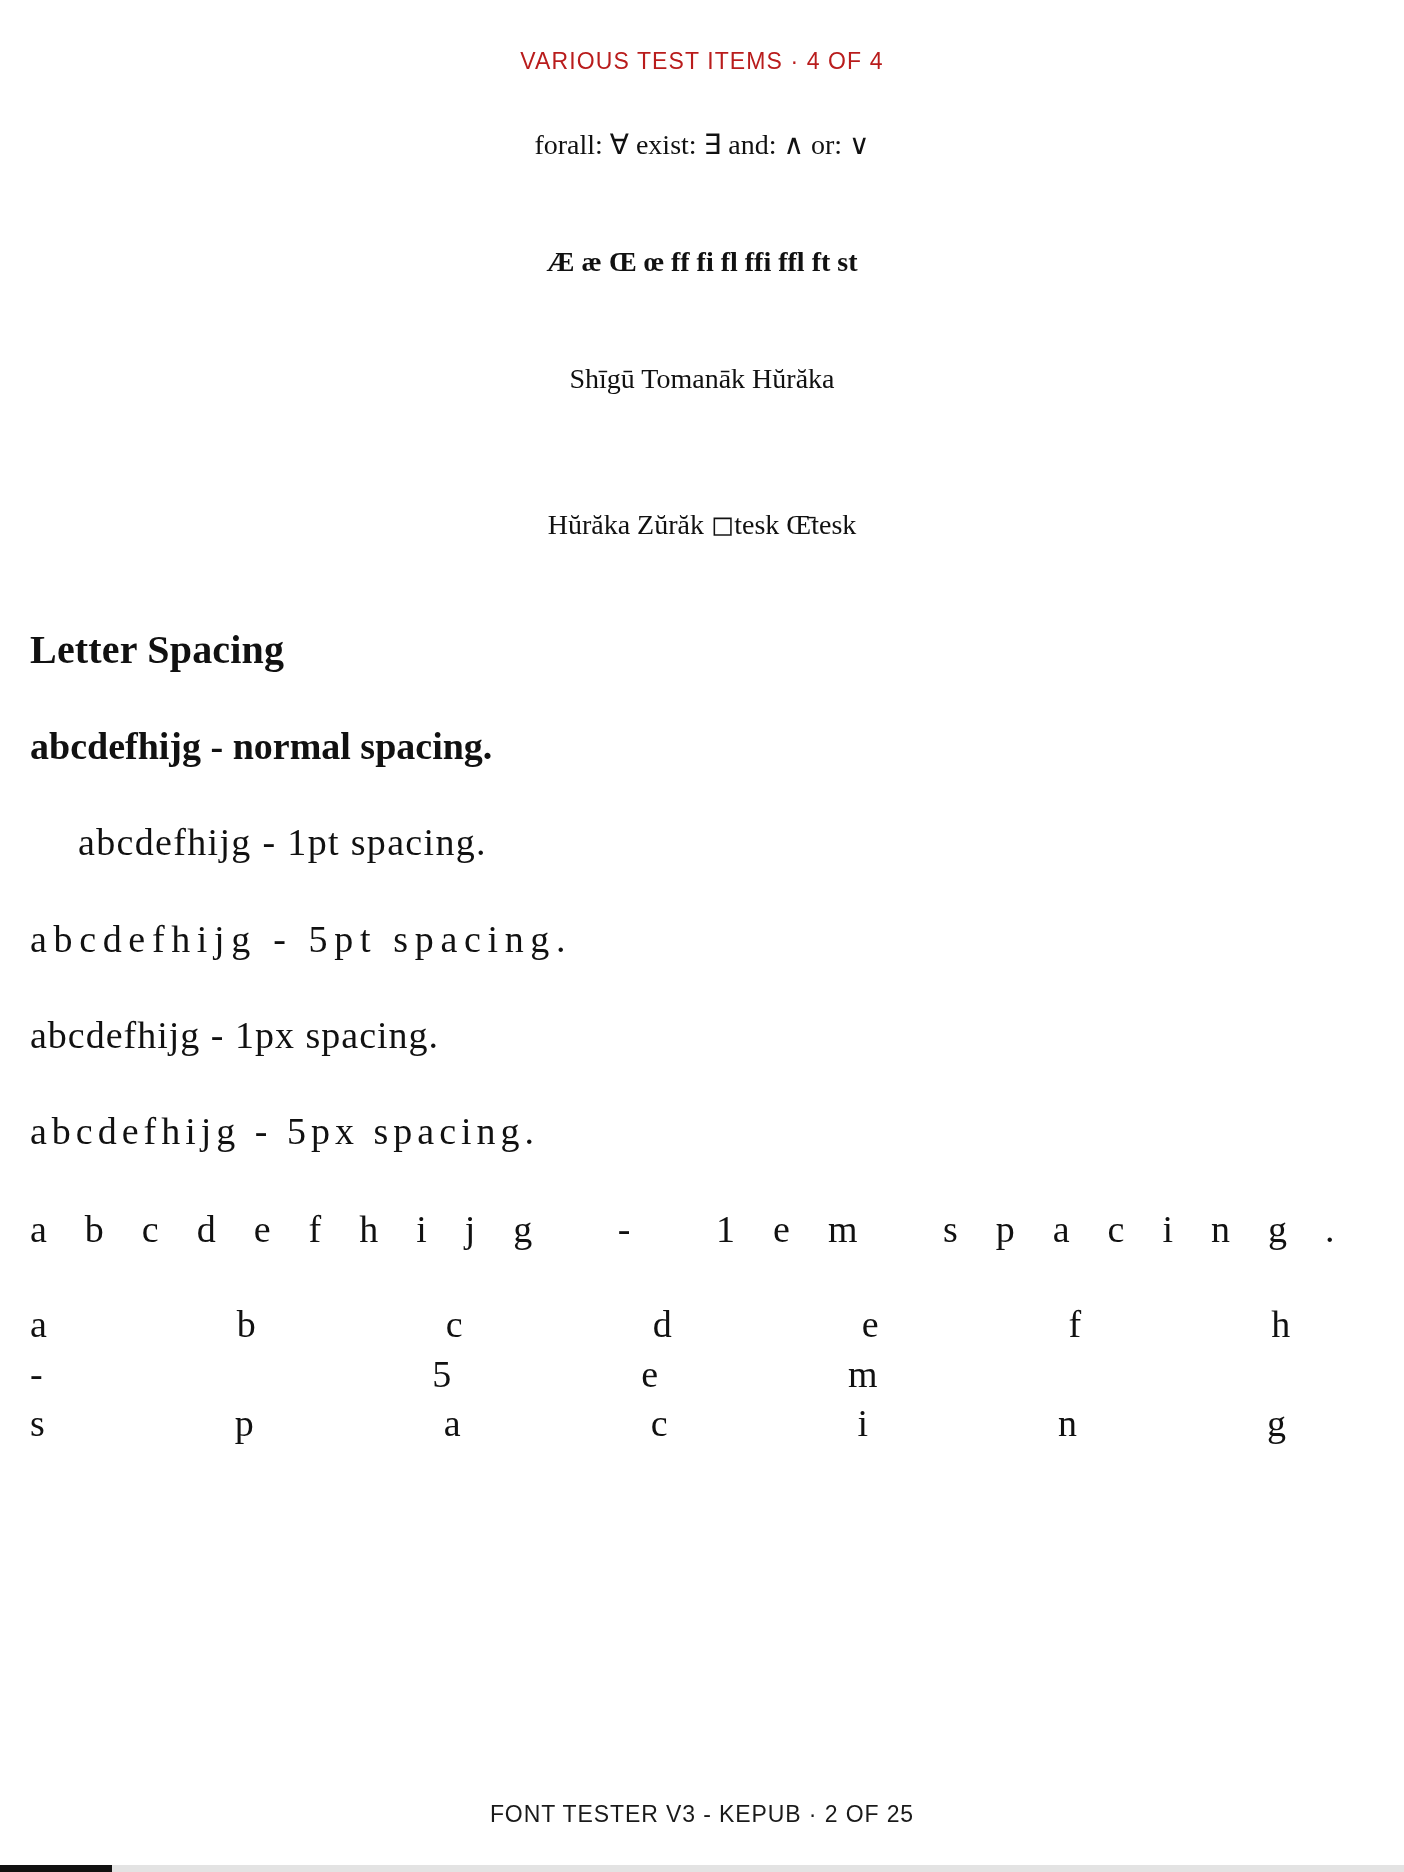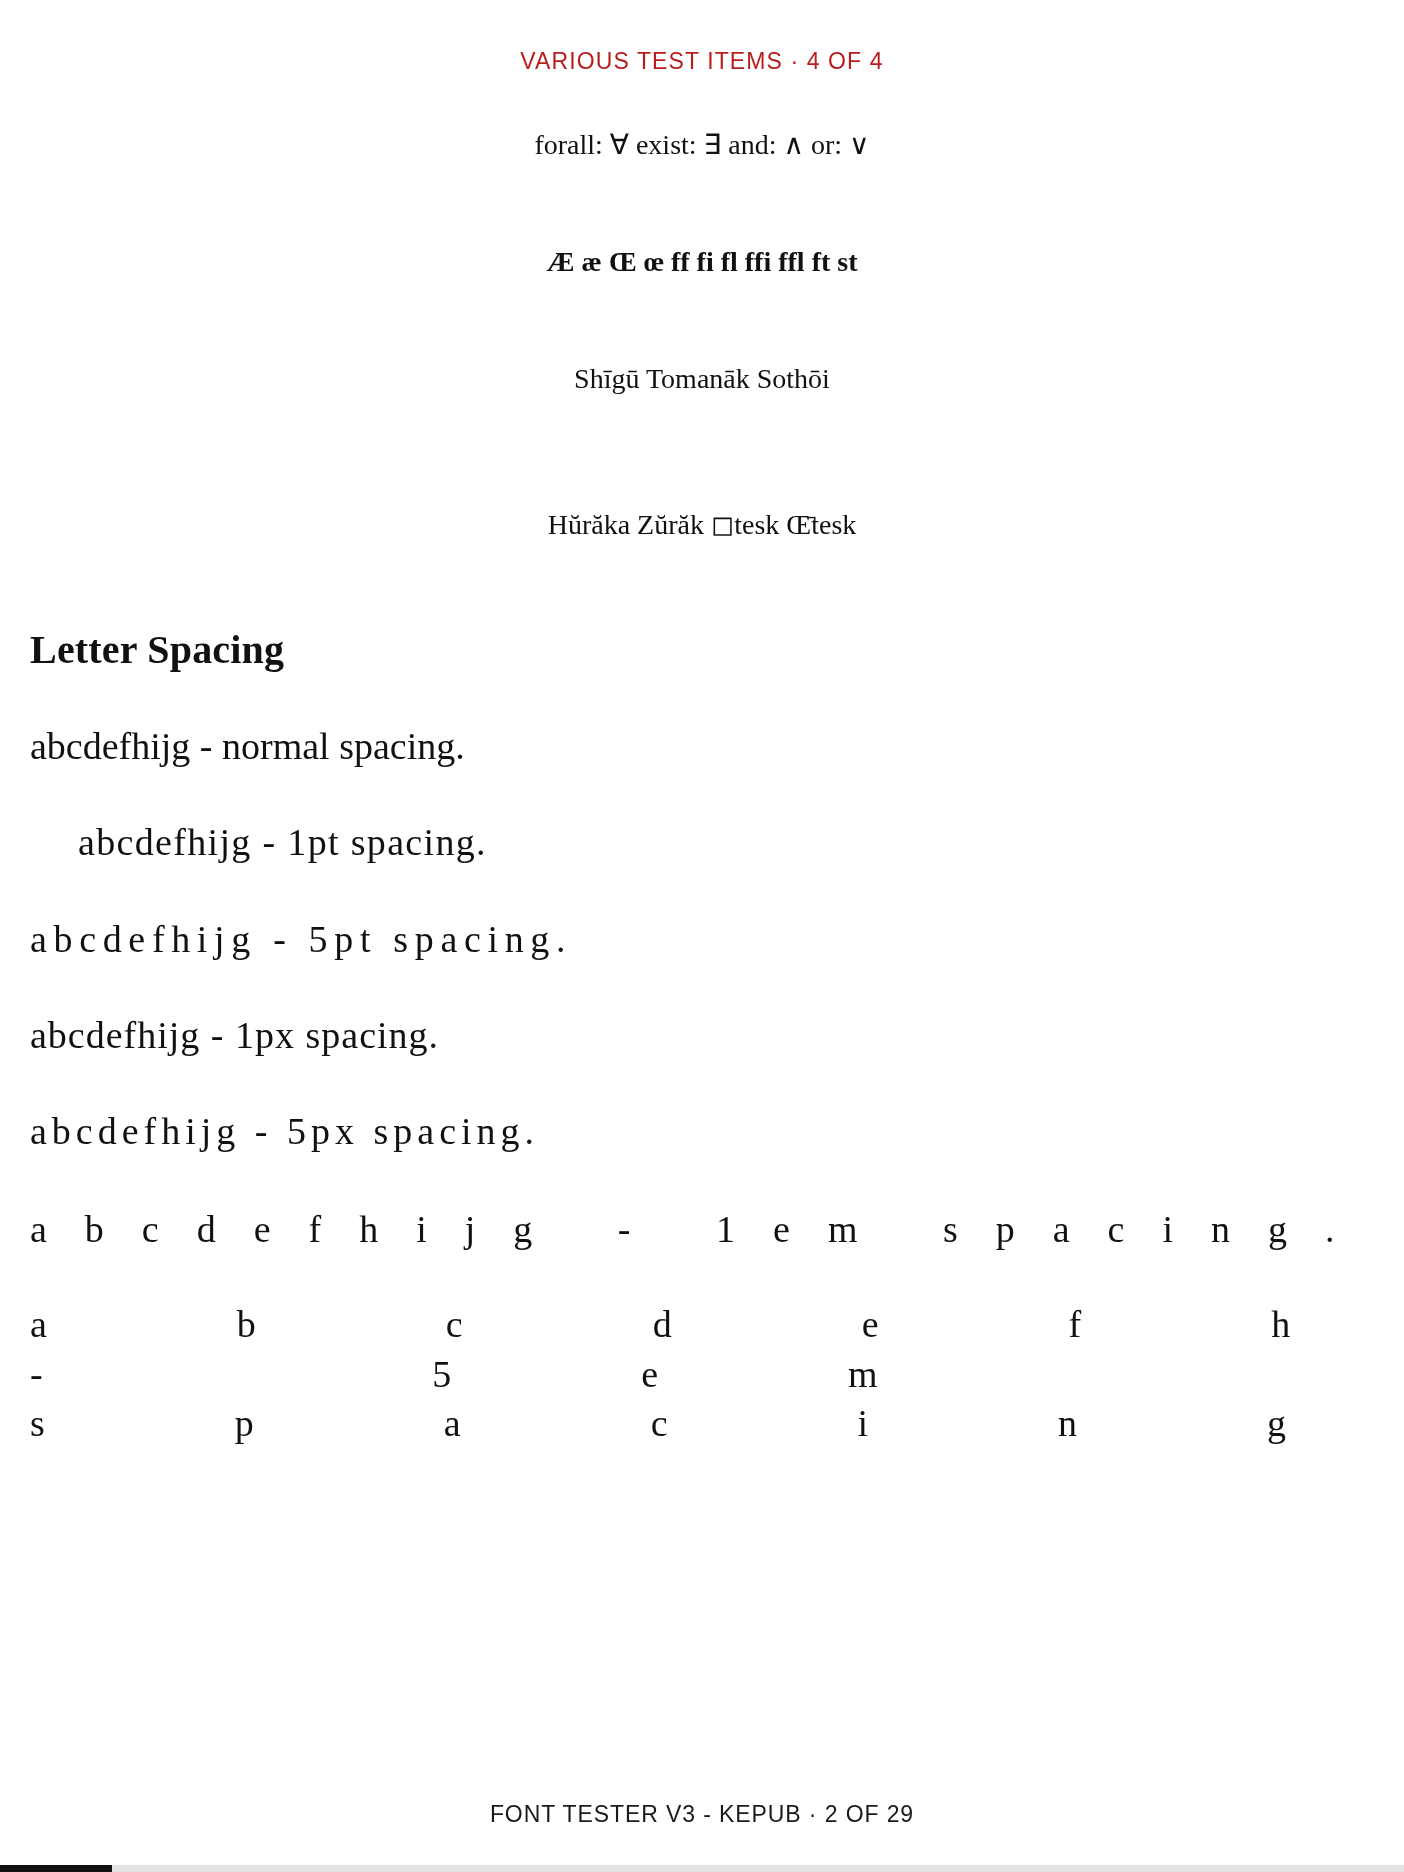--- a/index.html
+++ b/index.html
@@ -55,21 +55,21 @@
     letter-spacing: 0.2px;
   }
 
   .spacing-line {
     font-size: 38px;
     line-height: 1.22;
     margin: 50px 0 0 0;
     white-space: normal;
   }
 
-  .sp-normal { letter-spacing: 0; }
+  .sp-normal { letter-spacing: 0; font-weight: bold; }
   .sp-1pt    { letter-spacing: 1.33px; margin-left: 48px; }
   .sp-5pt    { letter-spacing: 6.66px; }
   .sp-1px    { letter-spacing: 1px; }
   .sp-5px    { letter-spacing: 5px; }
   .sp-1em    { letter-spacing: 38px; line-height: 1.30; }
   .sp-5em    { letter-spacing: 190px; line-height: 1.30; margin-top: 46px; }
 
   .footer {
     text-align: center;
     font-family: "Liberation Sans", sans-serif;
@@ -98,21 +98,21 @@
 <div class="page">
 
   <div class="running-head">VARIOUS TEST ITEMS · 4 OF 4</div>
 
   <div class="content">
 
     <p class="centered-line cl-1">forall: ∀ exist: ∃ and: ∧ or: ∨</p>
 
     <p class="centered-line cl-2">Æ æ Œ œ  ff fi fl ffi ffl ft st</p>
 
-    <p class="centered-line cl-3">Shīgū Tomanāk Sothōi</p>
+    <p class="centered-line cl-3">Shīgū Tomanāk Hŭrăka</p>
 
     <p class="centered-line cl-4">Hŭrăka Zŭrăk ◻tesk Œ̄tesk</p>
 
     <h2 class="section-title">Letter Spacing</h2>
 
     <p class="spacing-line sp-normal">abcdefhijg - normal spacing.</p>
 
     <p class="spacing-line sp-1pt">abcdefhijg - 1pt spacing.</p>
 
     <p class="spacing-line sp-5pt">abcdefhijg - 5pt spacing.</p>
@@ -120,19 +120,19 @@
     <p class="spacing-line sp-1px">abcdefhijg - 1px spacing.</p>
 
     <p class="spacing-line sp-5px">abcdefhijg - 5px spacing.</p>
 
     <p class="spacing-line sp-1em">abcdefhijg - 1em spacing.</p>
 
     <p class="spacing-line sp-5em">abcdefhijg - 5em spacing.</p>
 
   </div>
 
-  <div class="footer">FONT TESTER V3 - KEPUB · 2 OF 29</div>
+  <div class="footer">FONT TESTER V3 - KEPUB · 2 OF 25</div>
 
   <div class="progress-track">
     <div class="progress-fill" id="progress-fill" style="width: 8%;"></div>
   </div>
 
 </div>
 
 </body></html>

